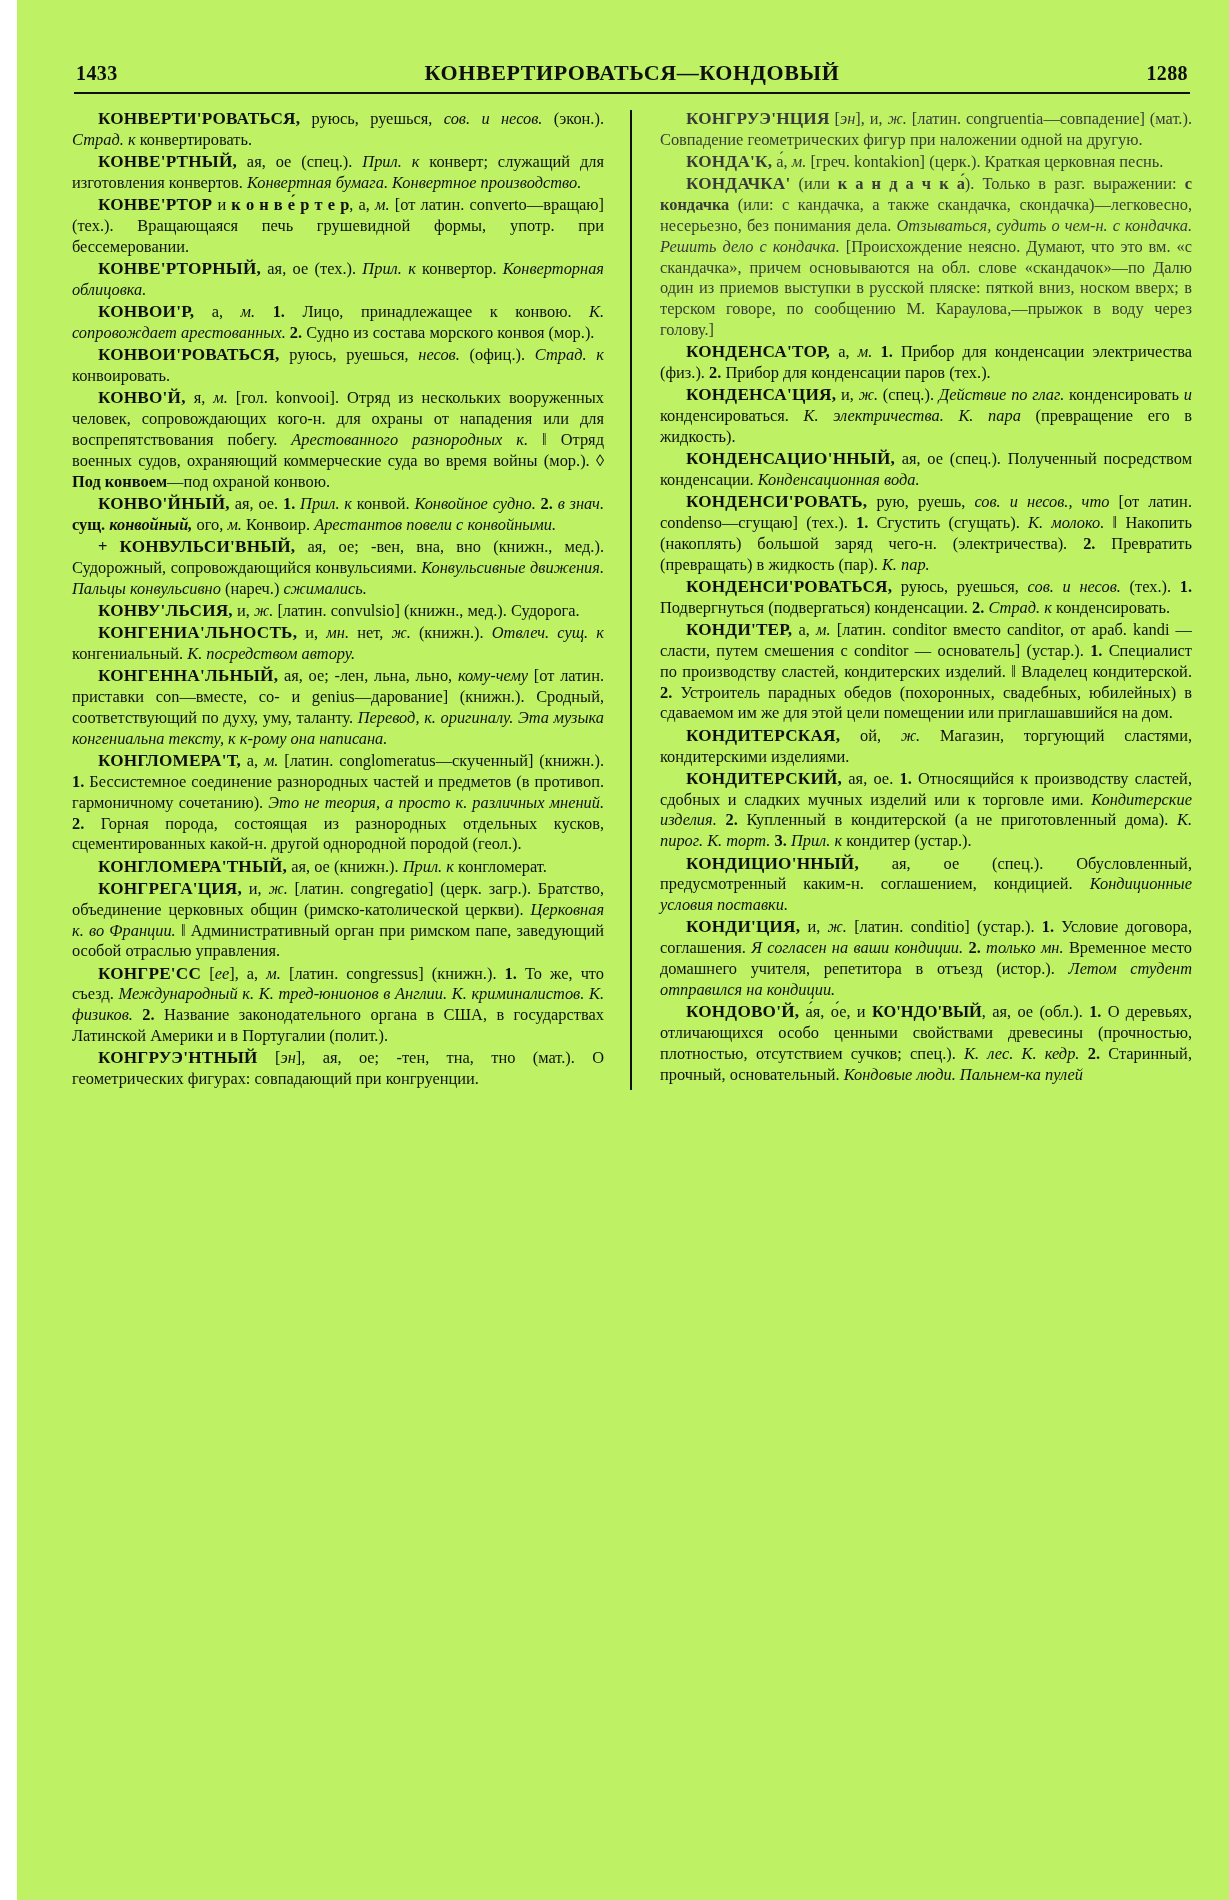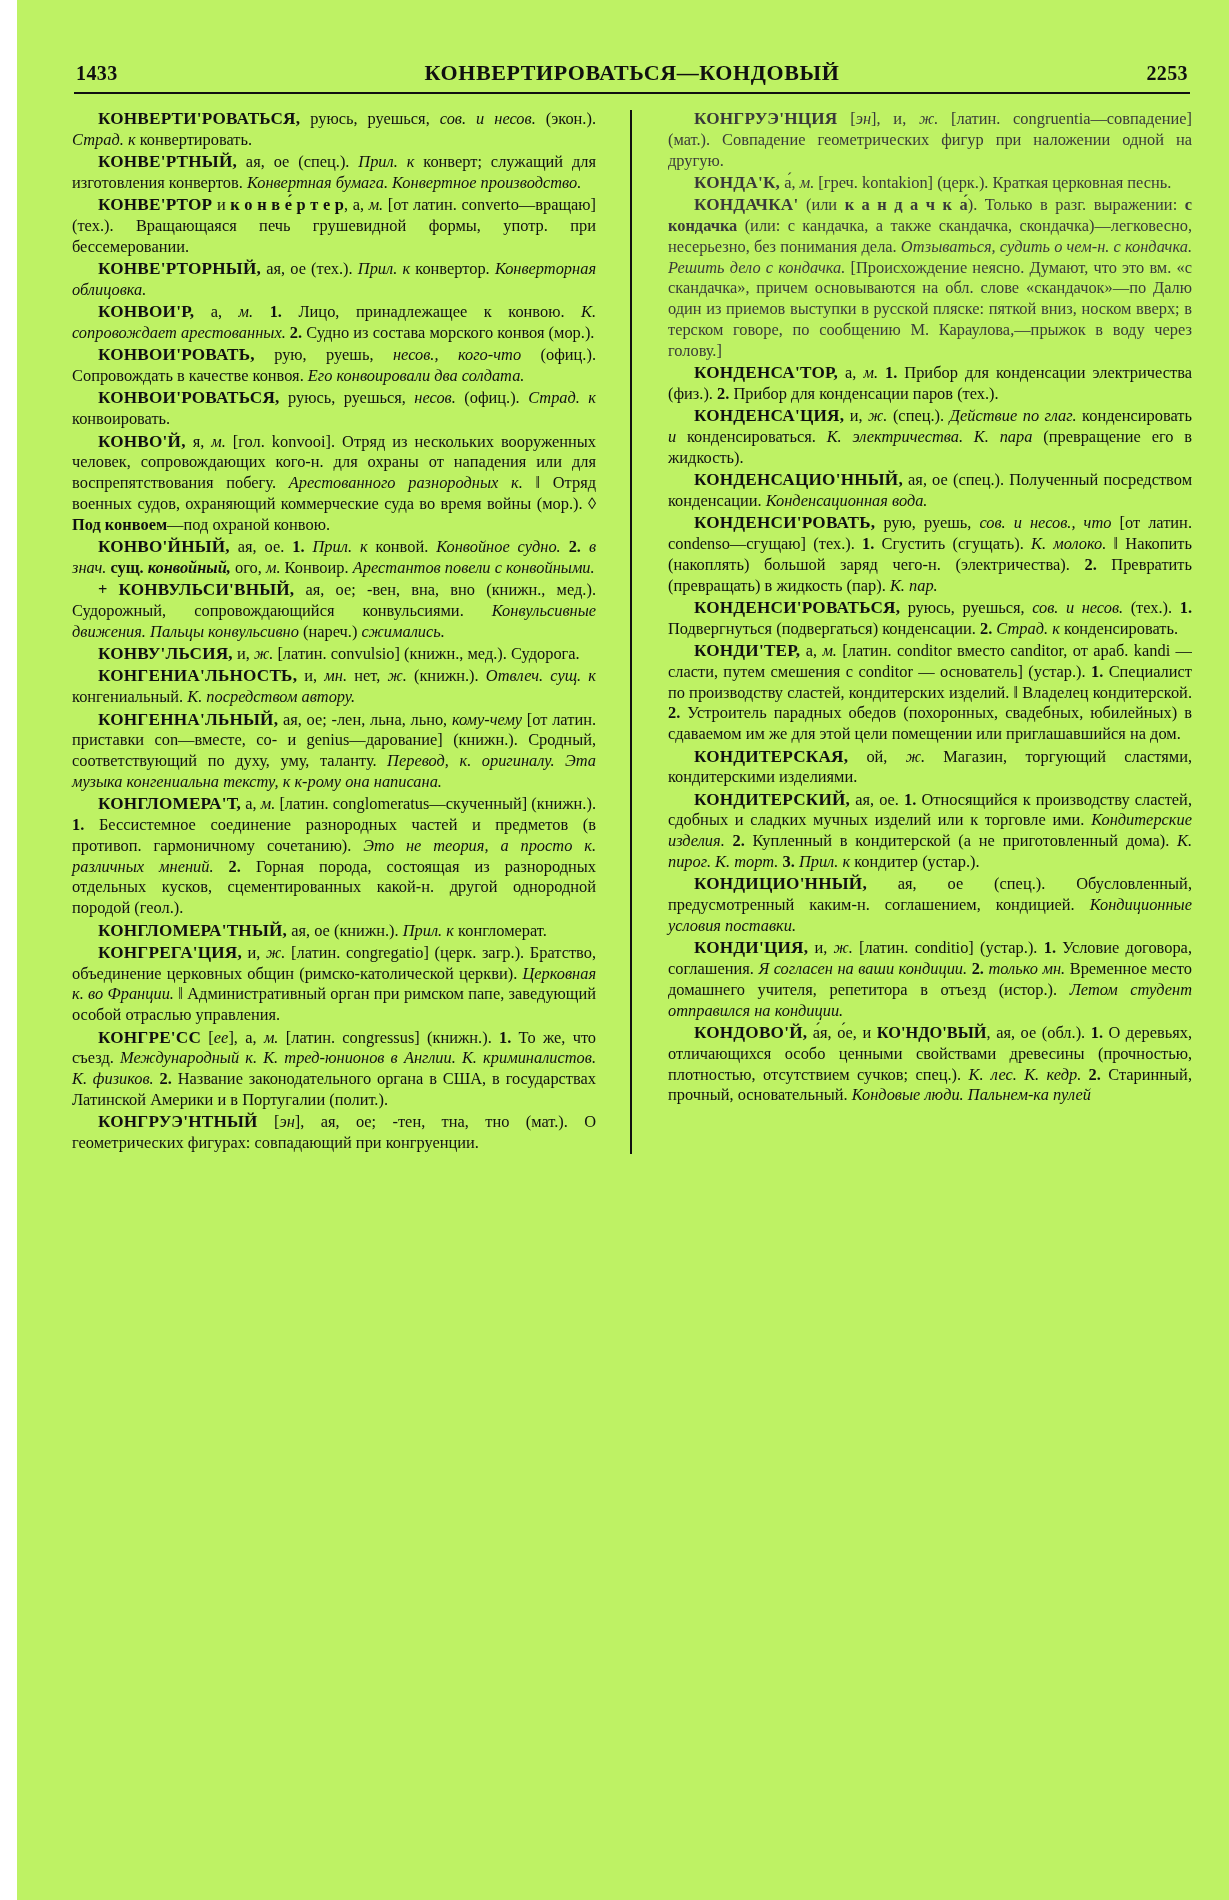--- a/index.html
+++ b/index.html
@@ -49,21 +49,21 @@
     flex: 1;
   }
   .rule {
     border-top: 2px solid #111;
     margin: 2px 2px 14px 2px;
   }
   
   .columns {
     display: flex;
     position: relative;
-    gap: 12px;
+    gap: 4px;
   }
   .col {
     width: 540px;
     font-size: 16.4px;
     line-height: 1.268;
     text-align: justify;
     hyphens: manual;
   }
   .col.left { padding-right: 22px; }
   .col.right { padding-left: 24px; }
@@ -87,32 +87,31 @@
 </style>
 </head>
 <body>
 
 <div class="page">
   <div class="page-inner">
 
     <div class="runhead">
       <span class="folio">1433</span>
       <span class="center">КОНВЕРТИРОВАТЬСЯ—КОНДОВЫЙ</span>
-      <span class="folio">2253</span>
+      <span class="folio">1288</span>
     </div>
     <div class="rule"></div>
 
     <div class="columns">
       <div class="col left" id="col-left">
           <p class="entry"><span class="hw">КОНВЕРТИ'РОВАТЬСЯ,</span><span> руюсь, руешься, <i>сов. и несов.</i> (экон.). <i>Страд. к</i> конвертировать.</span></p>
           <p class="entry"><span class="hw">КОНВЕ'РТНЫЙ,</span><span> ая, ое (спец.). <i>Прил. к</i> конверт; служащий для изготовления конвертов. <i>Конвертная бумага. Конвертное производство.</i></span></p>
           <p class="entry"><span class="hw">КОНВЕ'РТОР</span><span> и <b>к о н в е́ р т е р</b>, а, <i>м.</i> [от латин. converto—вращаю] (тех.). Вращающаяся печь грушевидной формы, употр. при бессемеровании.</span></p>
           <p class="entry"><span class="hw">КОНВЕ'РТОРНЫЙ,</span><span> ая, ое (тех.). <i>Прил. к</i> конвертор. <i>Конверторная облицовка.</i></span></p>
           <p class="entry"><span class="hw">КОНВОИ'Р,</span><span> а, <i>м.</i> <b>1.</b> Лицо, принадлежащее к конвою. <i>К. сопровождает арестованных.</i> <b>2.</b> Судно из состава морского конвоя (мор.).</span></p>
-          <p class="entry"><span class="hw">КОНВОИ'РОВАТЬ,</span><span> рую, руешь, <i>несов., кого-что</i> (офиц.). Сопровождать в качестве конвоя. <i>Его конвоировали два солдата.</i></span></p>
           <p class="entry"><span class="hw">КОНВОИ'РОВАТЬСЯ,</span><span> руюсь, руешься, <i>несов.</i> (офиц.). <i>Страд. к</i> конвоировать.</span></p>
           <p class="entry"><span class="hw">КОНВО'Й,</span><span> я, <i>м.</i> [гол. konvooi]. Отряд из нескольких вооруженных человек, сопровождающих кого-н. для охраны от нападения или для воспрепятствования побегу. <i>Арестованного разнородных к.</i> ‖ Отряд военных судов, охраняющий коммерческие суда во время войны (мор.). ◊ <b>Под конвоем</b>—под охраной конвою.</span></p>
           <p class="entry"><span class="hw">КОНВО'ЙНЫЙ,</span><span> ая, ое. <b>1.</b> <i>Прил. к</i> конвой. <i>Конвойное судно.</i> <b>2.</b> <i>в знач.</i> <b>сущ.</b> <b><i>конвойный,</i></b> ого, <i>м.</i> Конвоир. <i>Арестантов повели с конвойными.</i></span></p>
           <p class="entry"><span style="font-weight: bold;">+ </span><span class="hw">КОНВУЛЬСИ'ВНЫЙ,</span><span> ая, ое; -вен, вна, вно (книжн., мед.). Судорожный, сопровождающийся конвульсиями. <i>Конвульсивные движения. Пальцы конвульсивно</i> (нареч.) <i>сжимались.</i></span></p>
           <p class="entry"><span class="hw">КОНВУ'ЛЬСИЯ,</span><span> и, <i>ж.</i> [латин. convulsio] (книжн., мед.). Судорога.</span></p>
           <p class="entry"><span class="hw">КОНГЕНИА'ЛЬНОСТЬ,</span><span> и, <i>мн.</i> нет, <i>ж.</i> (книжн.). <i>Отвлеч. сущ. к</i> конгениальный. <i>К. посредством автору.</i></span></p>
           <p class="entry"><span class="hw">КОНГЕННА'ЛЬНЫЙ,</span><span> ая, ое; -лен, льна, льно, <i>кому-чему</i> [от латин. приставки con—вместе, со- и genius—дарование] (книжн.). Сродный, соответствующий по духу, уму, таланту. <i>Перевод, к. оригиналу. Эта музыка конгениальна тексту, к к-рому она написана.</i></span></p>
           <p class="entry"><span class="hw">КОНГЛОМЕРА'Т,</span><span> а, <i>м.</i> [латин. conglomeratus—скученный] (книжн.). <b>1.</b> Бессистемное соединение разнородных частей и предметов (в противоп. гармоничному сочетанию). <i>Это не теория, а просто к. различных мнений.</i> <b>2.</b> Горная порода, состоящая из разнородных отдельных кусков, сцементированных какой-н. другой однородной породой (геол.).</span></p>
           <p class="entry"><span class="hw">КОНГЛОМЕРА'ТНЫЙ,</span><span> ая, ое (книжн.). <i>Прил. к</i> конгломерат.</span></p>
           <p class="entry"><span class="hw">КОНГРЕГА'ЦИЯ,</span><span> и, <i>ж.</i> [латин. congregatio] (церк. загр.). Братство, объединение церковных общин (римско-католической церкви). <i>Церковная к. во Франции.</i> ‖ Административный орган при римском папе, заведующий особой отраслью управления.</span></p>

